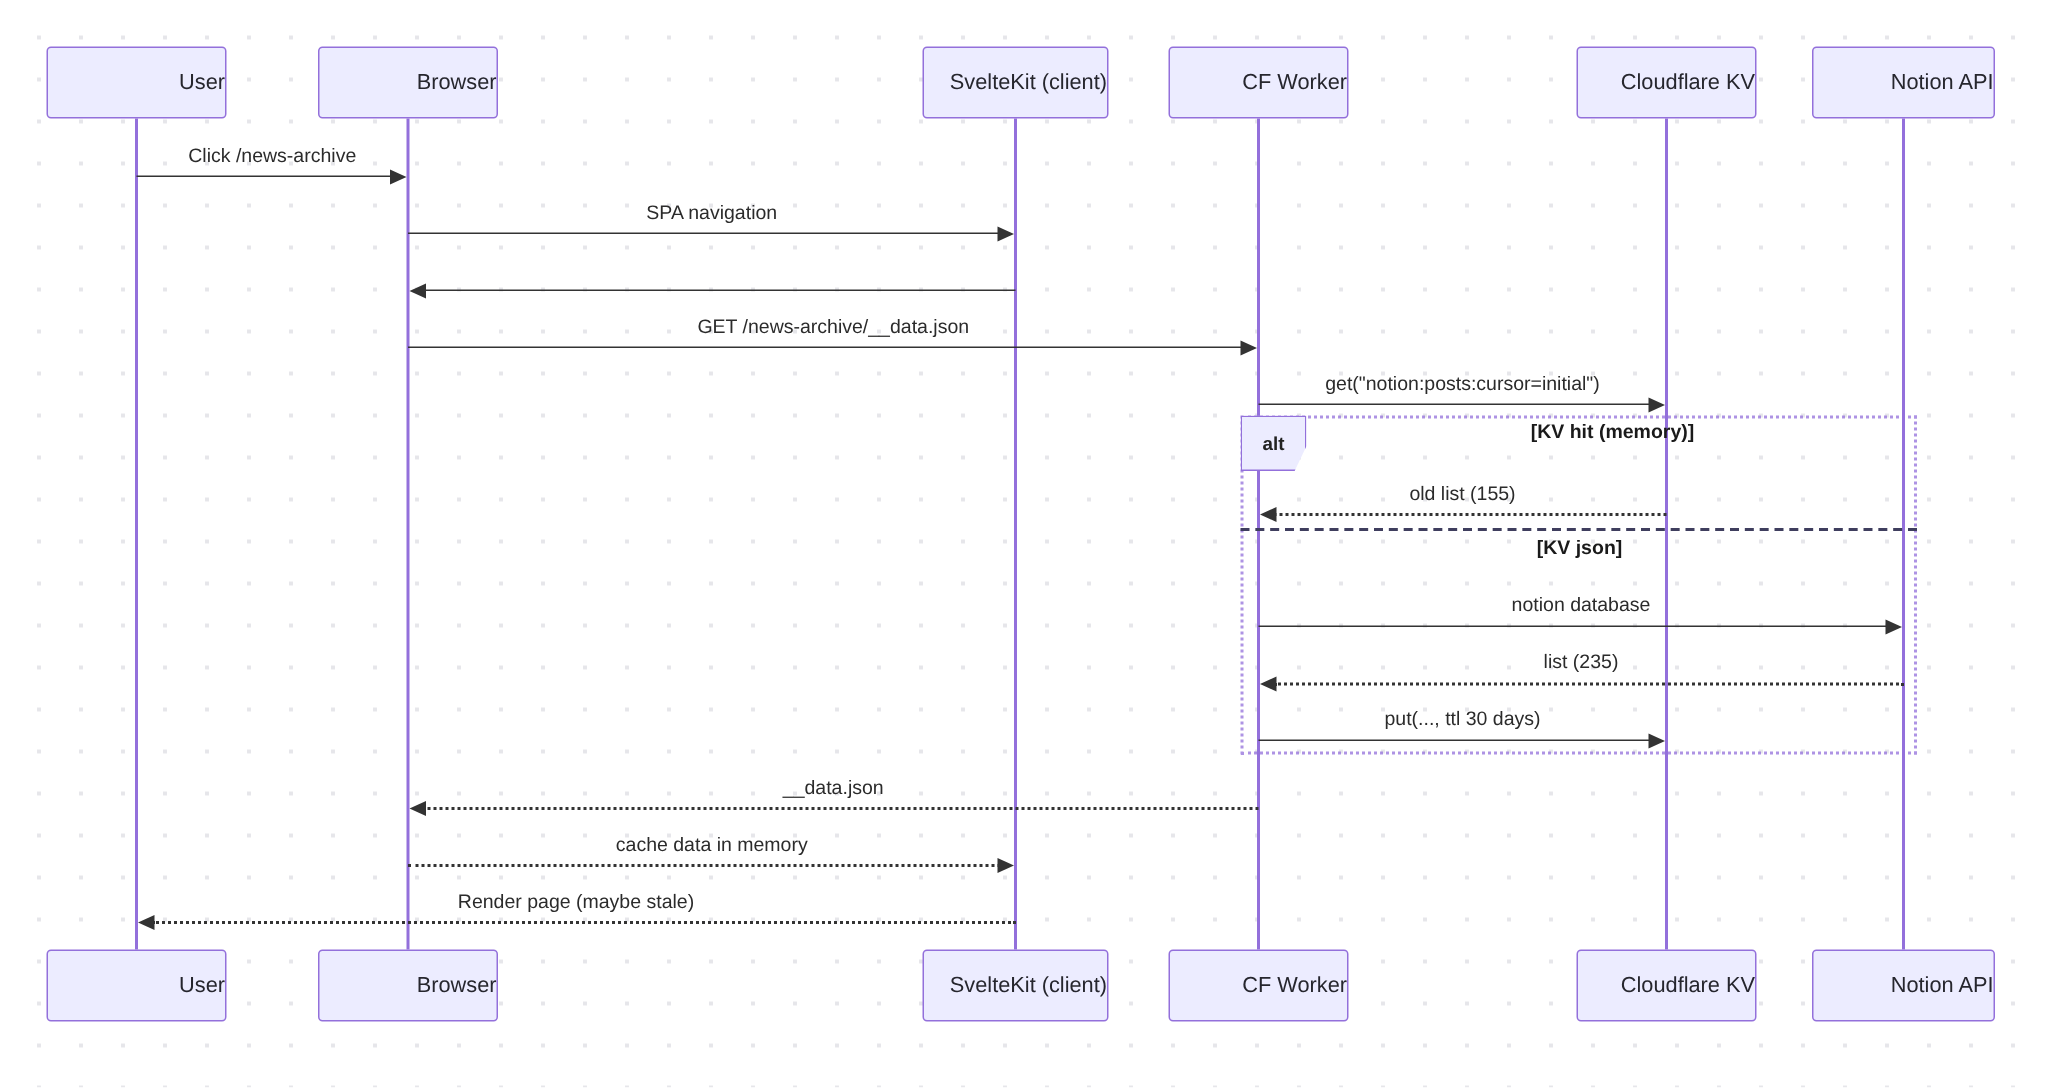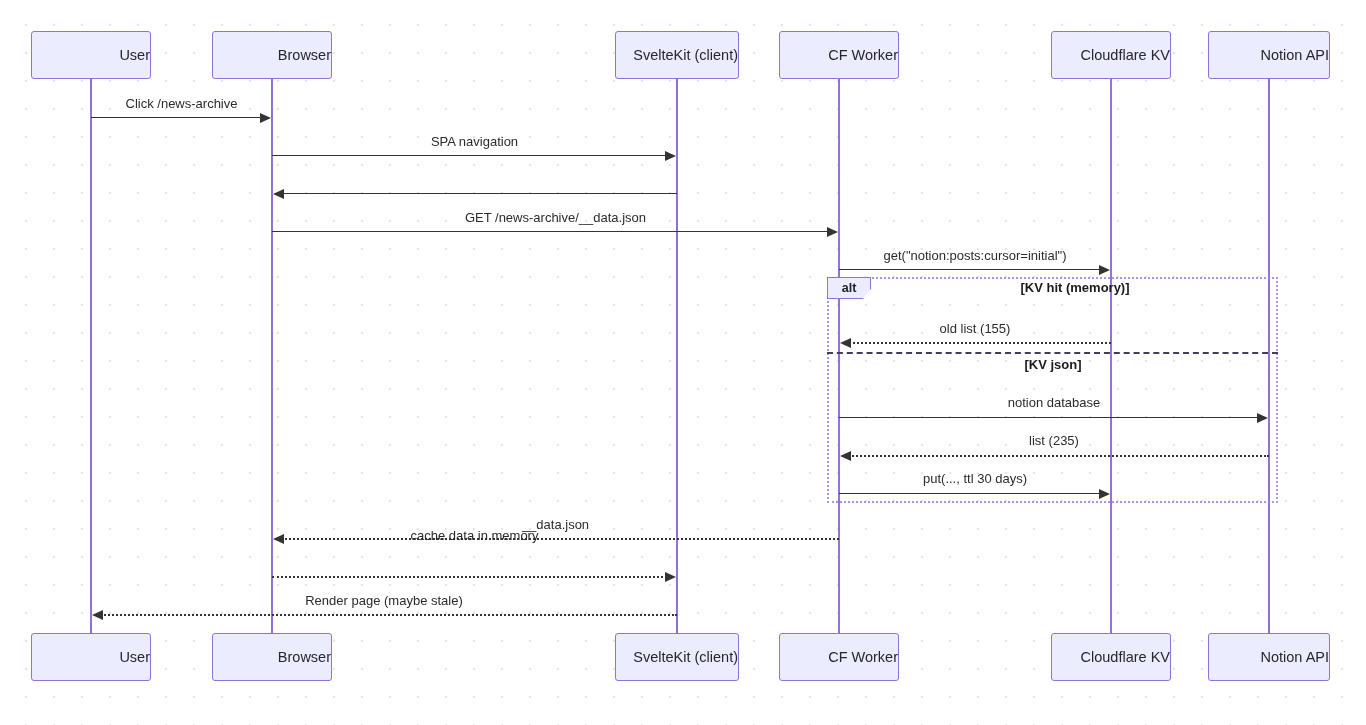--- a/index.html
+++ b/index.html
@@ -123,21 +123,21 @@
       <span class="actor-label">Cloudflare KV</span>
     </div>
     <div class="lifeline" style="left: 1268px; top: 79px; height: 554px;"></div>
     <div class="actor-box" style="left: 1208px; top: 31px; width: 122px; height: 48px;">
       <span class="actor-label">Notion API</span>
     </div>
     <div class="actor-box" style="left: 1208px; top: 633px; width: 122px; height: 48px;">
       <span class="actor-label">Notion API</span>
     </div>
     <div class="alt-frame" style="left: 827px; top: 277px; width: 451px; height: 226px;"></div>
-    <div class="alt-label" style="left: 827px; top: 277px; width: 44px; height: 22px;">alt</div>
+    <div class="alt-label" style="left: 827px; top: 277px; width: 44px; height: 37px;">alt</div>
     <div class="alt-condition" style="left: 1075px; top: 280px;">[KV hit (memory)]</div>
     <div class="alt-divider" style="left: 827px; top: 352px; width: 451px;"></div>
     <div class="alt-condition" style="left: 1053px; top: 357px;">[KV json]</div>
     <div class="msg-label" style="left: 181.5px; top: 96px;">Click /news-archive</div>
     <div class="msg-line solid" style="left: 91px; top: 117px; width: 171px;"></div>
     <div class="arrowhead right" style="top: 113px; left: 260px;"></div>
     <div class="msg-label" style="left: 474.5px; top: 134px;">SPA navigation</div>
     <div class="msg-line solid" style="left: 272px; top: 155px; width: 395px;"></div>
     <div class="arrowhead right" style="top: 151px; left: 665px;"></div>
     <div class="msg-line solid" style="left: 282px; top: 193px; width: 395px;"></div>
@@ -156,19 +156,19 @@
     <div class="arrowhead right" style="top: 413px; left: 1257px;"></div>
     <div class="msg-label" style="left: 1054px; top: 433px;">list (235)</div>
     <div class="msg-line dotted" style="left: 849px; top: 455px; width: 420px;"></div>
     <div class="arrowhead left" style="top: 451px; left: 840px;"></div>
     <div class="msg-label" style="left: 975px; top: 471px;">put(..., ttl 30 days)</div>
     <div class="msg-line solid" style="left: 839px; top: 493px; width: 262px;"></div>
     <div class="arrowhead right" style="top: 489px; left: 1099px;"></div>
     <div class="msg-label" style="left: 555.5px; top: 517px;">__data.json</div>
     <div class="msg-line dotted" style="left: 282px; top: 538px; width: 557px;"></div>
     <div class="arrowhead left" style="top: 534px; left: 273px;"></div>
-    <div class="msg-label" style="left: 474.5px; top: 528px;">cache data in memory</div>
+    <div class="msg-label" style="left: 474.5px; top: 555px;">cache data in memory</div>
     <div class="msg-line dotted" style="left: 272px; top: 576px; width: 395px;"></div>
     <div class="arrowhead right" style="top: 572px; left: 665px;"></div>
     <div class="msg-label" style="left: 384px; top: 593px;">Render page (maybe stale)</div>
     <div class="msg-line dotted" style="left: 101px; top: 614px; width: 576px;"></div>
     <div class="arrowhead left" style="top: 610px; left: 92px;"></div>
   </div>
 
 </body></html>

